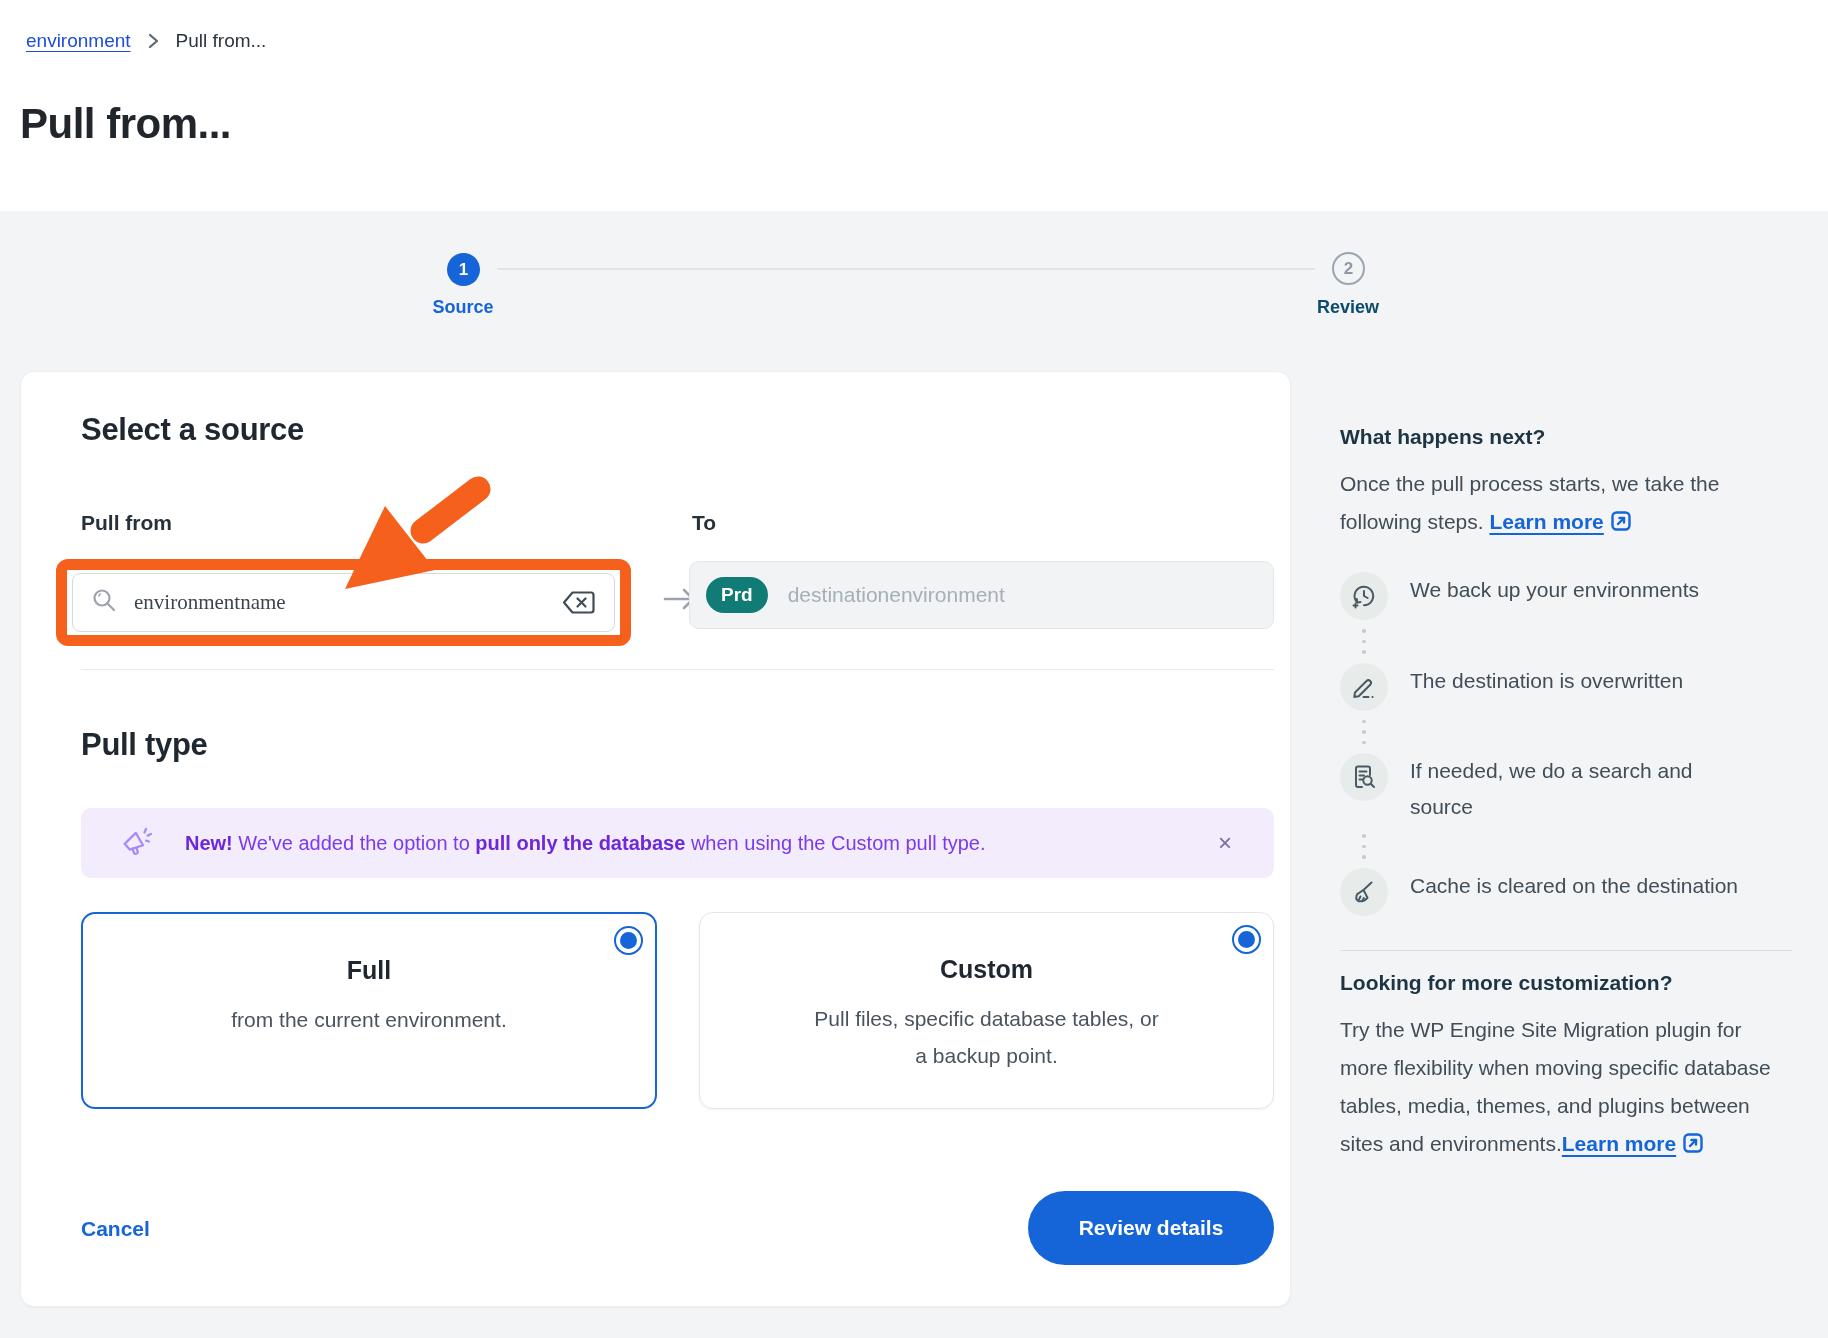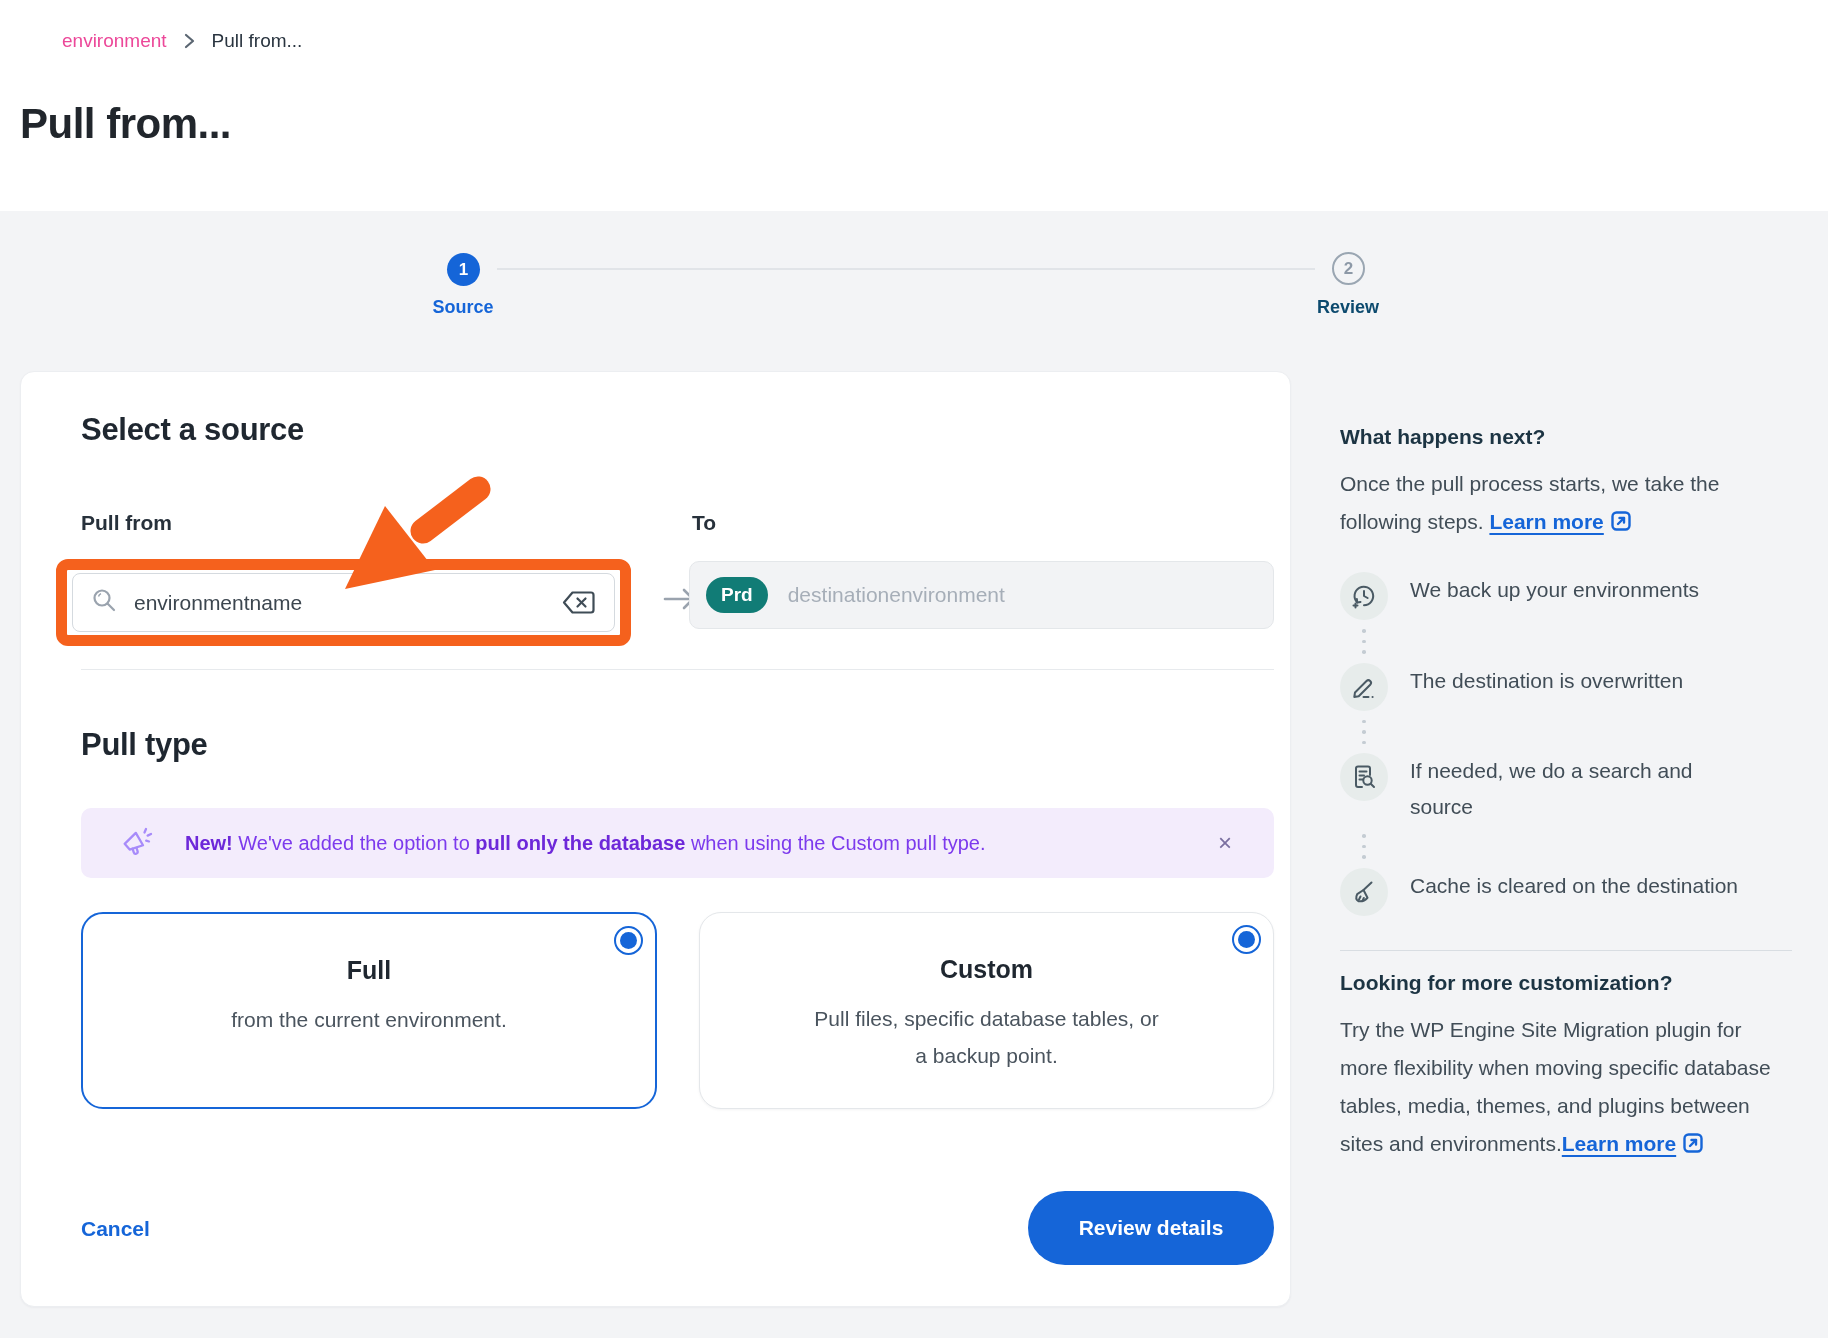--- a/index.html
+++ b/index.html
@@ -2,21 +2,21 @@
 <html><head>
 <meta charset="utf-8">
 <style>
   * { margin:0; padding:0; box-sizing:border-box; }
   html,body { background:#fff; }
   body { font-family:"Liberation Sans", sans-serif; color:#202a33; }
   .page { position:relative; width:1828px; height:1338px; background:#fff; overflow:hidden; }
 
   
   .breadcrumb { position:absolute; left:26px; top:30px; display:flex; align-items:center; gap:16px; font-size:19px; }
-  .breadcrumb a { color:#ec4899; text-underline-offset:4px; font-weight:500; cursor:pointer;margin-left:36px; }
+  .breadcrumb a { color:#1d4ed8; text-decoration:underline; text-underline-offset:4px; font-weight:500; cursor:pointer; }
   .crumb-sep { display:flex; align-items:center; }
   .crumb-current { color:#2a3540; font-weight:500; }
   .page-title { position:absolute; left:20px; top:100px; font-size:42px; font-weight:800; letter-spacing:-0.5px; color:#21262c; }
 
   
   .gray-region { position:absolute; left:0; top:211px; width:1828px; height:1127px; background:#f3f4f6; }
 
   
   .step-circle { position:absolute; width:33px; height:33px; border-radius:50%; display:flex; align-items:center; justify-content:center; font-size:17px; font-weight:700; }
   .step1-circle { left:447px; top:42px; background:#1565d8; color:#fff; }
@@ -29,39 +29,39 @@
   
   .card { position:absolute; left:20px; top:160px; width:1271px; height:936px; background:#fff; border:1px solid #eceef1; border-radius:14px; box-shadow:0 1px 2px rgba(16,24,40,.04); }
   .h2 { position:absolute; left:60px; font-size:31px; font-weight:800; color:#1f2730; letter-spacing:-0.3px; }
   .select-heading { top:40px; }
   .pulltype-heading { top:355px; }
   .field-label { position:absolute; font-size:21px; font-weight:700; color:#27313b; }
 
   
   .annotation-box { position:absolute; left:35px; top:187px; width:575px; height:87px; border:11px solid #f5611d; border-radius:12px; background:#fff; padding:3px 5px; }
   .search-input { width:100%; height:100%; border:1px solid #d5dadf; border-radius:8px; background:#fff; display:flex; align-items:center; padding:0 18px; cursor:text; }
-  .search-input .value { font-size:21px; color:#3c464f; margin-left:16px; flex:1; }
+  .search-input .value { font-size:21px; color:#3c464f; margin-left:16px; flex:1;font-family:Liberation Serif, serif; }
   .between-arrow { position:absolute; left:641px; top:212px; }
 
   
   .to-input { position:absolute; left:668px; top:189px; width:585px; height:68px; background:#f2f3f5; border:1px solid #e4e7ea; border-radius:10px; display:flex; align-items:center; padding:0 16px; }
   .env-badge { background:#117c76; color:#fff; font-weight:700; font-size:19px; padding:7px 15px; border-radius:18px; }
   .to-placeholder { color:#a6aeb8; font-size:21px; margin-left:20px; }
 
   .divider { position:absolute; left:60px; width:1193px; height:1px; background:#e7eaed; }
   .divider-1 { top:297px; }
 
   
   .banner { position:absolute; left:60px; top:436px; width:1193px; height:70px; background:#f3ecfc; border-radius:10px; display:flex; align-items:center; padding:0 38px; }
   .banner-text { font-size:20px; color:#7c3aed; margin-left:30px; flex:1; }
   .banner-text b { color:#6d28d9; font-weight:700; }
   .banner-close { color:#7a6fa0; font-size:24px; line-height:1; cursor:pointer; padding:4px; }
 
   
-  .option-card { position:absolute; top:540px; height:197px; background:#fff; border-radius:22px; text-align:center; cursor:pointer; }
+  .option-card { position:absolute; top:540px; height:197px; background:#fff; border-radius:14px; text-align:center; cursor:pointer; }
   .option-full { left:60px; width:576px; border:2.5px solid #1565d8; }
   .option-custom { left:678px; width:575px; border:1px solid #e4e7ea; box-shadow:0 1px 3px rgba(16,24,40,.05); }
   .option-title { margin-top:42px; font-size:25px; font-weight:800; color:#1f2730; }
   .option-desc { margin-top:16px; font-size:21px; color:#4a545e; line-height:37px; }
   .radio { position:absolute; top:12px; right:12px; width:29px; height:29px; border-radius:50%; border:2.5px solid #1565d8; background:#fff; display:flex; align-items:center; justify-content:center; }
   .radio .dot { width:17px; height:17px; border-radius:50%; background:#1565d8; }
 
   
   .cancel-link { position:absolute; left:60px; top:845px; font-size:21px; font-weight:700; color:#1565d8; cursor:pointer; }
   .submit-btn { position:absolute; left:1007px; top:819px; width:246px; height:74px; border:none; border-radius:38px; background:#1565d8; color:#fff; font-family:"Liberation Sans", sans-serif; font-size:21px; font-weight:700; cursor:pointer; }

